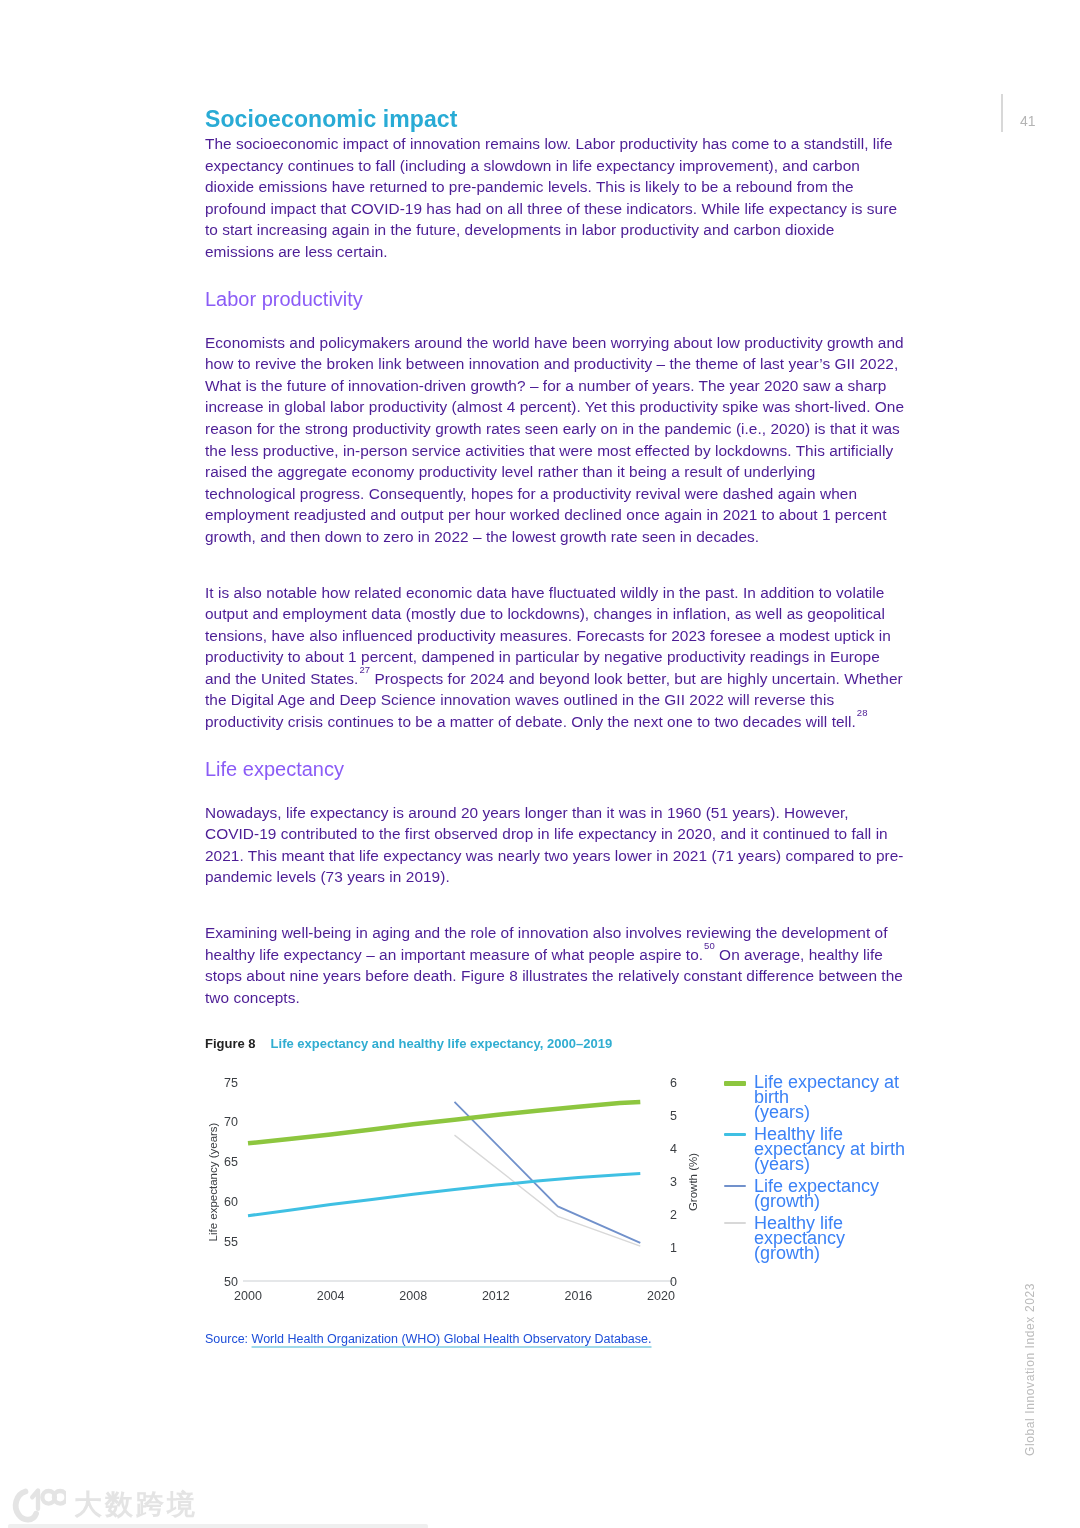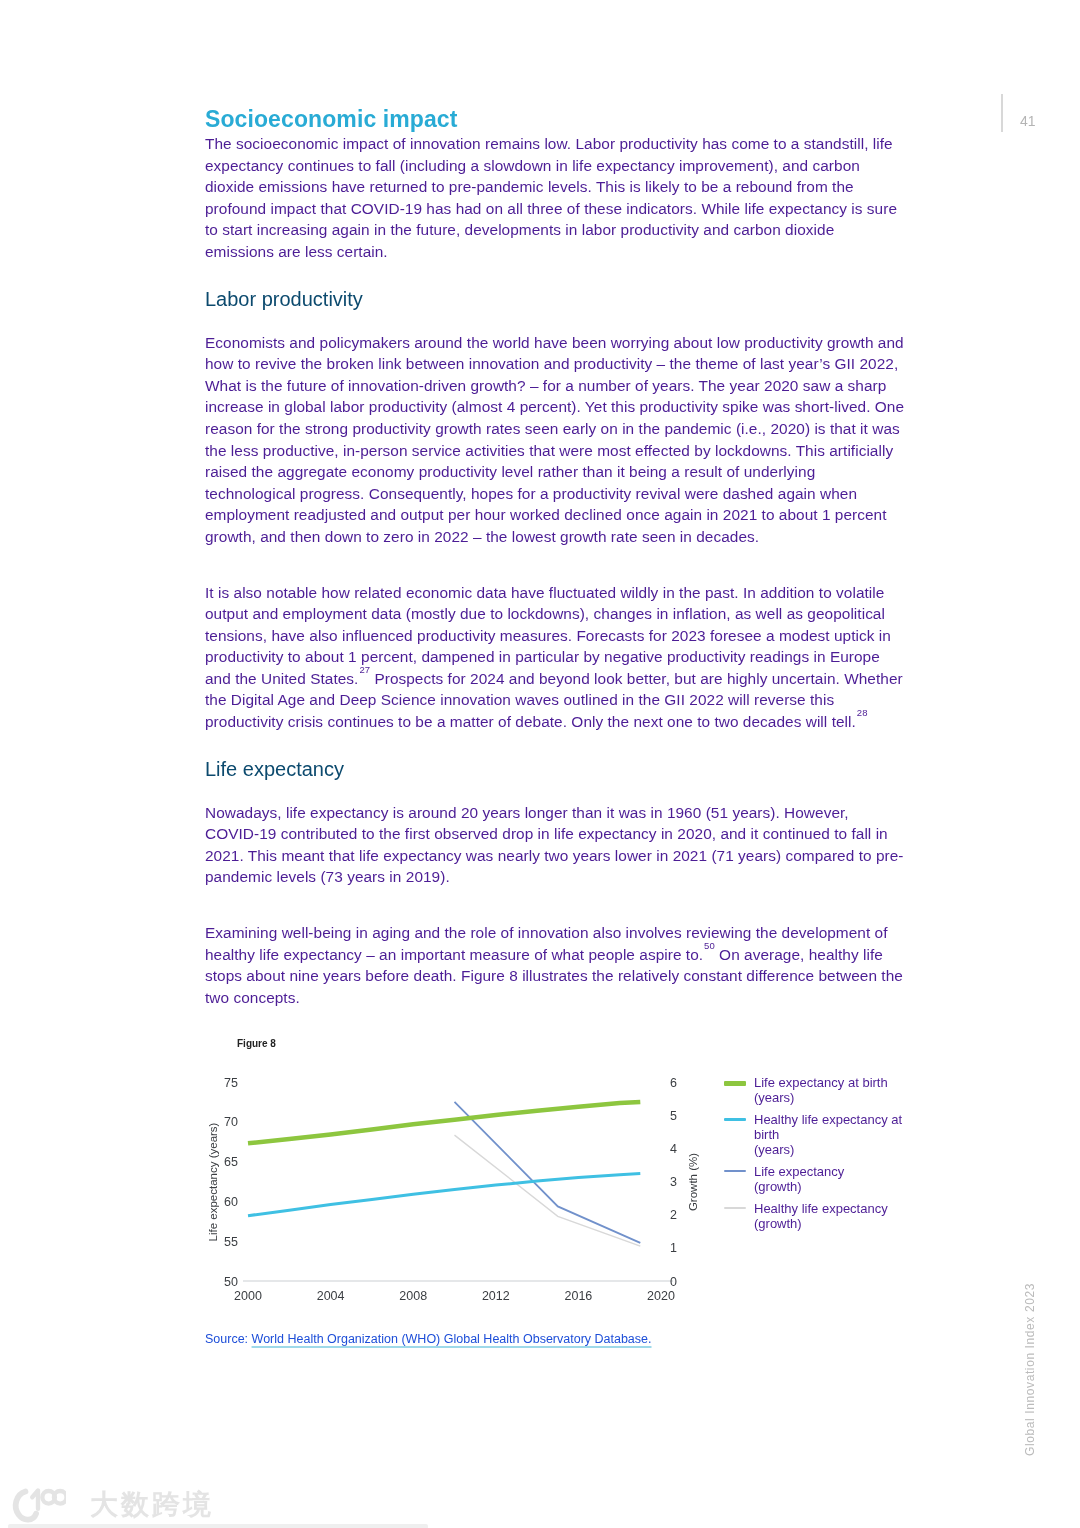--- a/index.html
+++ b/index.html
@@ -12,63 +12,63 @@
   .content{position:absolute;left:205px;top:0;width:701px;}
   h1.main-heading{
     margin:0;padding-top:106px;font-size:23px;line-height:27px;
     font-weight:700;color:#29abd5;letter-spacing:0.1px;
   }
   p.body{
     margin:0;font-size:15.4px;line-height:21.6px;color:#4c1d95;letter-spacing:0.05px;
   }
   .intro{margin-top:21px;}
   h2.sub-heading{
-    margin:25px 0 0 0;font-size:20px;line-height:23px;font-weight:400;color:#0c4a6e;
+    margin:25px 0 0 0;font-size:20px;line-height:23px;font-weight:400;color:#8b5cf6;
   }
   h2.sub-heading + p.body{margin-top:21px;}
   p.body + p.body{margin-top:34px;}
   .inline-link{
     text-decoration-color:#a5dbec;
     text-decoration-thickness:2px;
     text-underline-offset:3px;
   }
   sup{font-size:9.5px;line-height:0;position:relative;top:-5px;margin-left:1px;}
 
   .figure{margin-top:26px;}
-  .fig-caption{display:flex;column-gap:15px;align-items:flex-start;font-size:10px;line-height:19px;margin-left:32px;}
+  .fig-caption{display:flex;column-gap:15px;align-items:flex-start;font-size:13px;line-height:19px;}
   .fig-label{font-weight:700;color:#232323;}
   .fig-title{font-weight:700;color:#30add1;}
 
   .chart-row{display:flex;align-items:flex-start;margin-top:16px;}
   svg#chart{flex:none;display:block;}
   .tick{font-size:12.5px;fill:#3b3e42;font-family:"Liberation Sans",sans-serif;}
   .axis-title{font-size:11.5px;fill:#3b3e42;font-family:"Liberation Sans",sans-serif;}
 
   #legend{margin-left:14px;padding-top:6px;}
   .legend-item{display:flex;align-items:flex-start;margin-bottom:7px;}
   .legend-swatch{width:22px;flex:none;margin:6px 8px 0 0;border-radius:1px;}
-  .legend-label{font-size:13px;line-height:15px;color:#4c1d95;}
+  .legend-label{font-size:18px;line-height:15px;color:#3b82f6;}
 
   p.source{margin:17px 0 0 0;font-size:12.5px;line-height:16px;color:#1d4ed8;}
   .source-link{
     text-decoration:underline;
     text-decoration-color:#9ed9e9;
     text-decoration-thickness:1.5px;
     text-underline-offset:3px;
   }
 
   .page-num-divider{position:absolute;left:1001px;top:94px;width:2px;height:38px;background:#d8d8d8;}
   .page-num{position:absolute;left:1020px;top:113px;font-size:14px;color:#b4b4b4;}
   .side-text{
     position:absolute;left:1023px;top:1283px;
     writing-mode:vertical-rl;transform:rotate(180deg);
     font-size:12px;letter-spacing:0.6px;color:#bbbbbb;white-space:nowrap;
   }
 
-  .watermark{position:absolute;left:10px;top:1485px;display:flex;align-items:center;gap:16px;}
+  .watermark{position:absolute;left:10px;top:1485px;display:flex;align-items:center;}
   .watermark-text{font-size:28px;font-weight:700;color:#e4e4e4;letter-spacing:3px;margin-left:8px;}
   .watermark-strip{position:absolute;left:8px;top:1524px;width:420px;height:5px;background:#efefef;border-radius:2px;}
 </style>
 </head>
 <body>
 
 <div class="content">
   <h1 class="main-heading">Socioeconomic impact</h1>
 
   <p class="body intro"><span>The socioeconomic impact of innovation remains low. Labor productivity has come to a standstill, life expectancy continues to fall (including a slowdown in life expectancy improvement), and carbon dioxide emissions have returned to pre-pandemic levels. This is likely to be a rebound from the profound impact that COVID-19 has had on all three of these indicators. While life expectancy is sure to start increasing again in the future, developments in labor productivity and carbon dioxide emissions are less certain.</span></p>
@@ -77,20 +77,21 @@
   <p class="body"><span>Economists and policymakers around the world have been worrying about low productivity growth and how to revive the broken link between innovation and productivity – the theme of last year’s GII 2022, </span><span class="inline-link">What is the future of innovation-driven growth?</span><span> – for a number of years. The year 2020 saw a sharp increase in global labor productivity (almost 4 percent). Yet this productivity spike was short-lived. One reason for the strong productivity growth rates seen early on in the pandemic (i.e., 2020) is that it was the less productive, in-person service activities that were most effected by lockdowns. This artificially raised the aggregate economy productivity level rather than it being a result of underlying technological progress. Consequently, hopes for a productivity revival were dashed again when employment readjusted and output per hour worked declined once again in 2021 to about 1 percent growth, and then down to zero in 2022 – the lowest growth rate seen in decades.</span></p>
   <p class="body"><span>It is also notable how related economic data have fluctuated wildly in the past. In addition to volatile output and employment data (mostly due to lockdowns), changes in inflation, as well as geopolitical tensions, have also influenced productivity measures. Forecasts for 2023 foresee a modest uptick in productivity to about 1 percent, dampened in particular by negative productivity readings in Europe and the United States.</span><sup>27</sup><span> Prospects for 2024 and beyond look better, but are highly uncertain. Whether the Digital Age and Deep Science innovation waves outlined in the GII 2022 will reverse this productivity crisis continues to be a matter of debate. Only the next one to two decades will tell.</span><sup>28</sup></p>
 
   <h2 class="sub-heading">Life expectancy</h2>
   <p class="body"><span>Nowadays, life expectancy is around 20 years longer than it was in 1960 (51 years). However, COVID-19 contributed to the first observed drop in life expectancy in 2020, and it continued to fall in 2021. This meant that life expectancy was nearly two years lower in 2021 (71 years) compared to pre-pandemic levels (73 years in 2019).</span></p>
   <p class="body"><span>Examining well-being in aging and the role of innovation also involves reviewing the development of healthy life expectancy – an important measure of what people aspire to.</span><sup>50</sup><span> On average, healthy life stops about nine years before death. Figure 8 illustrates the relatively constant difference between the two concepts.</span></p>
 
   <div class="figure">
     <div class="fig-caption">
       <span class="fig-label">Figure 8</span>
+      <span class="fig-title">Life expectancy and healthy life expectancy, 2000–2019</span>
     </div>
 
     <div class="chart-row">
       <svg id="chart" width="505" height="245" viewBox="0 0 505 245">
         <line x1="38" y1="212" x2="468" y2="212" stroke="#cbcfd3" stroke-width="1"></line>
         <text class="axis-title" transform="translate(12 113) rotate(-90)" text-anchor="middle">Life expectancy (years)</text>
         <text class="axis-title" transform="translate(492 113) rotate(-90)" text-anchor="middle">Growth (%)</text>
         <g id="ticks">
             <text x="33" y="216.5" text-anchor="end" class="tick">50</text>
             <text x="33" y="176.7" text-anchor="end" class="tick">55</text>

